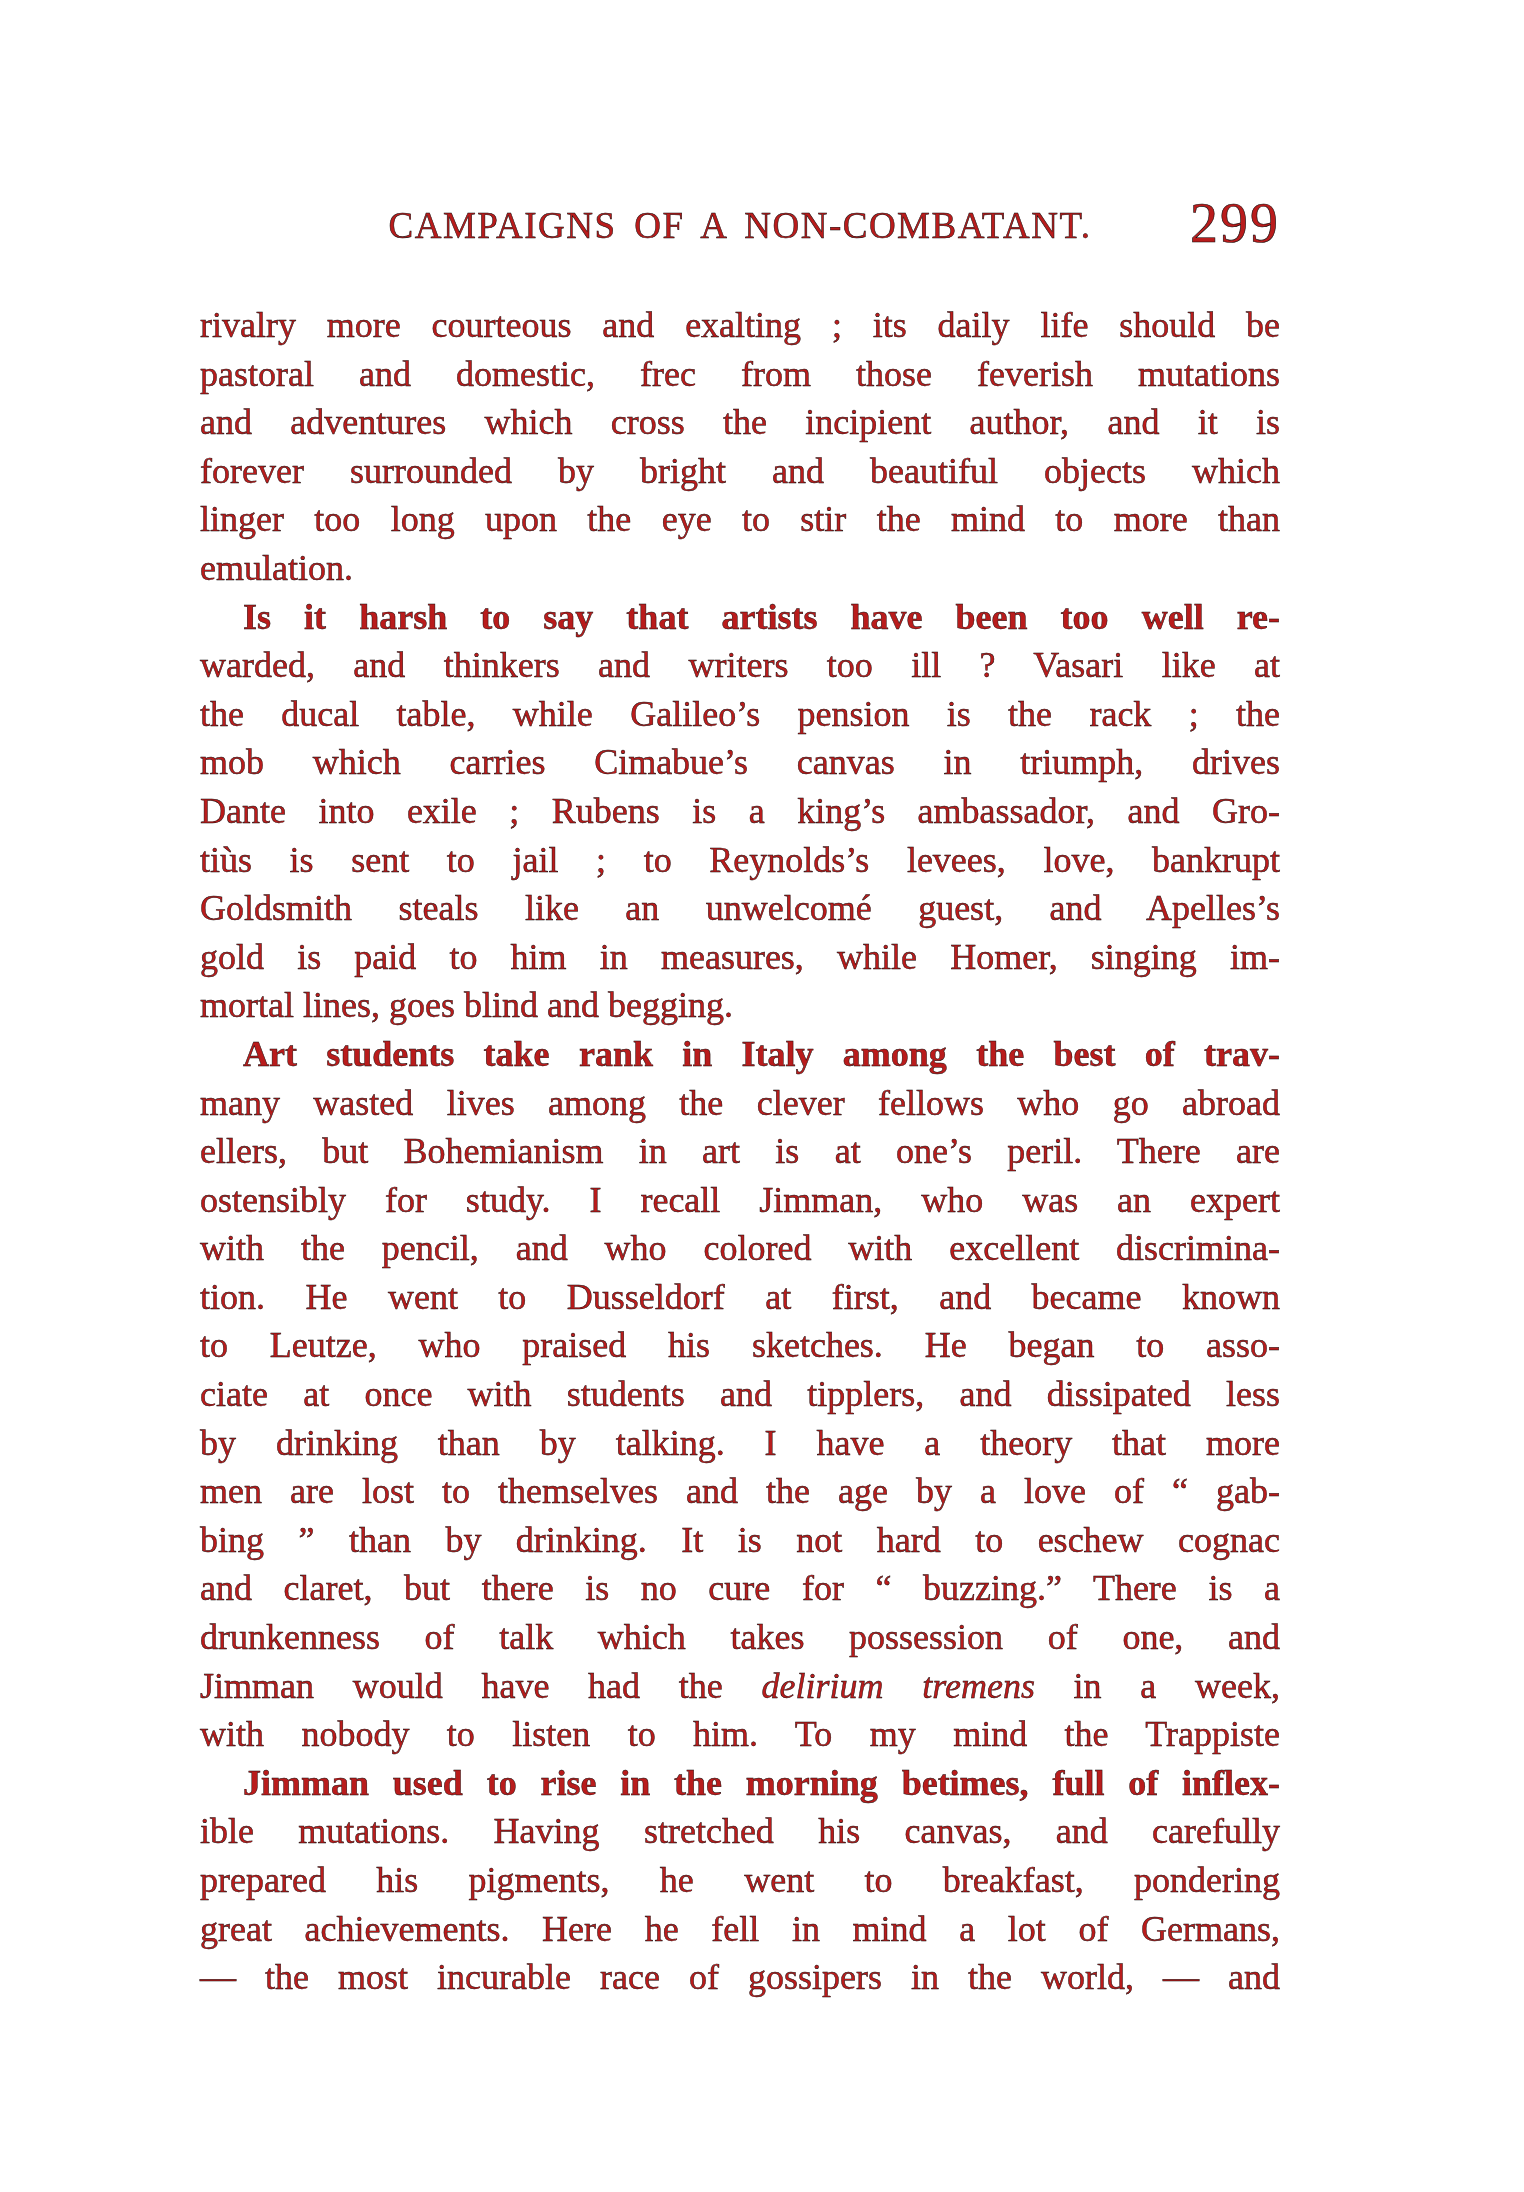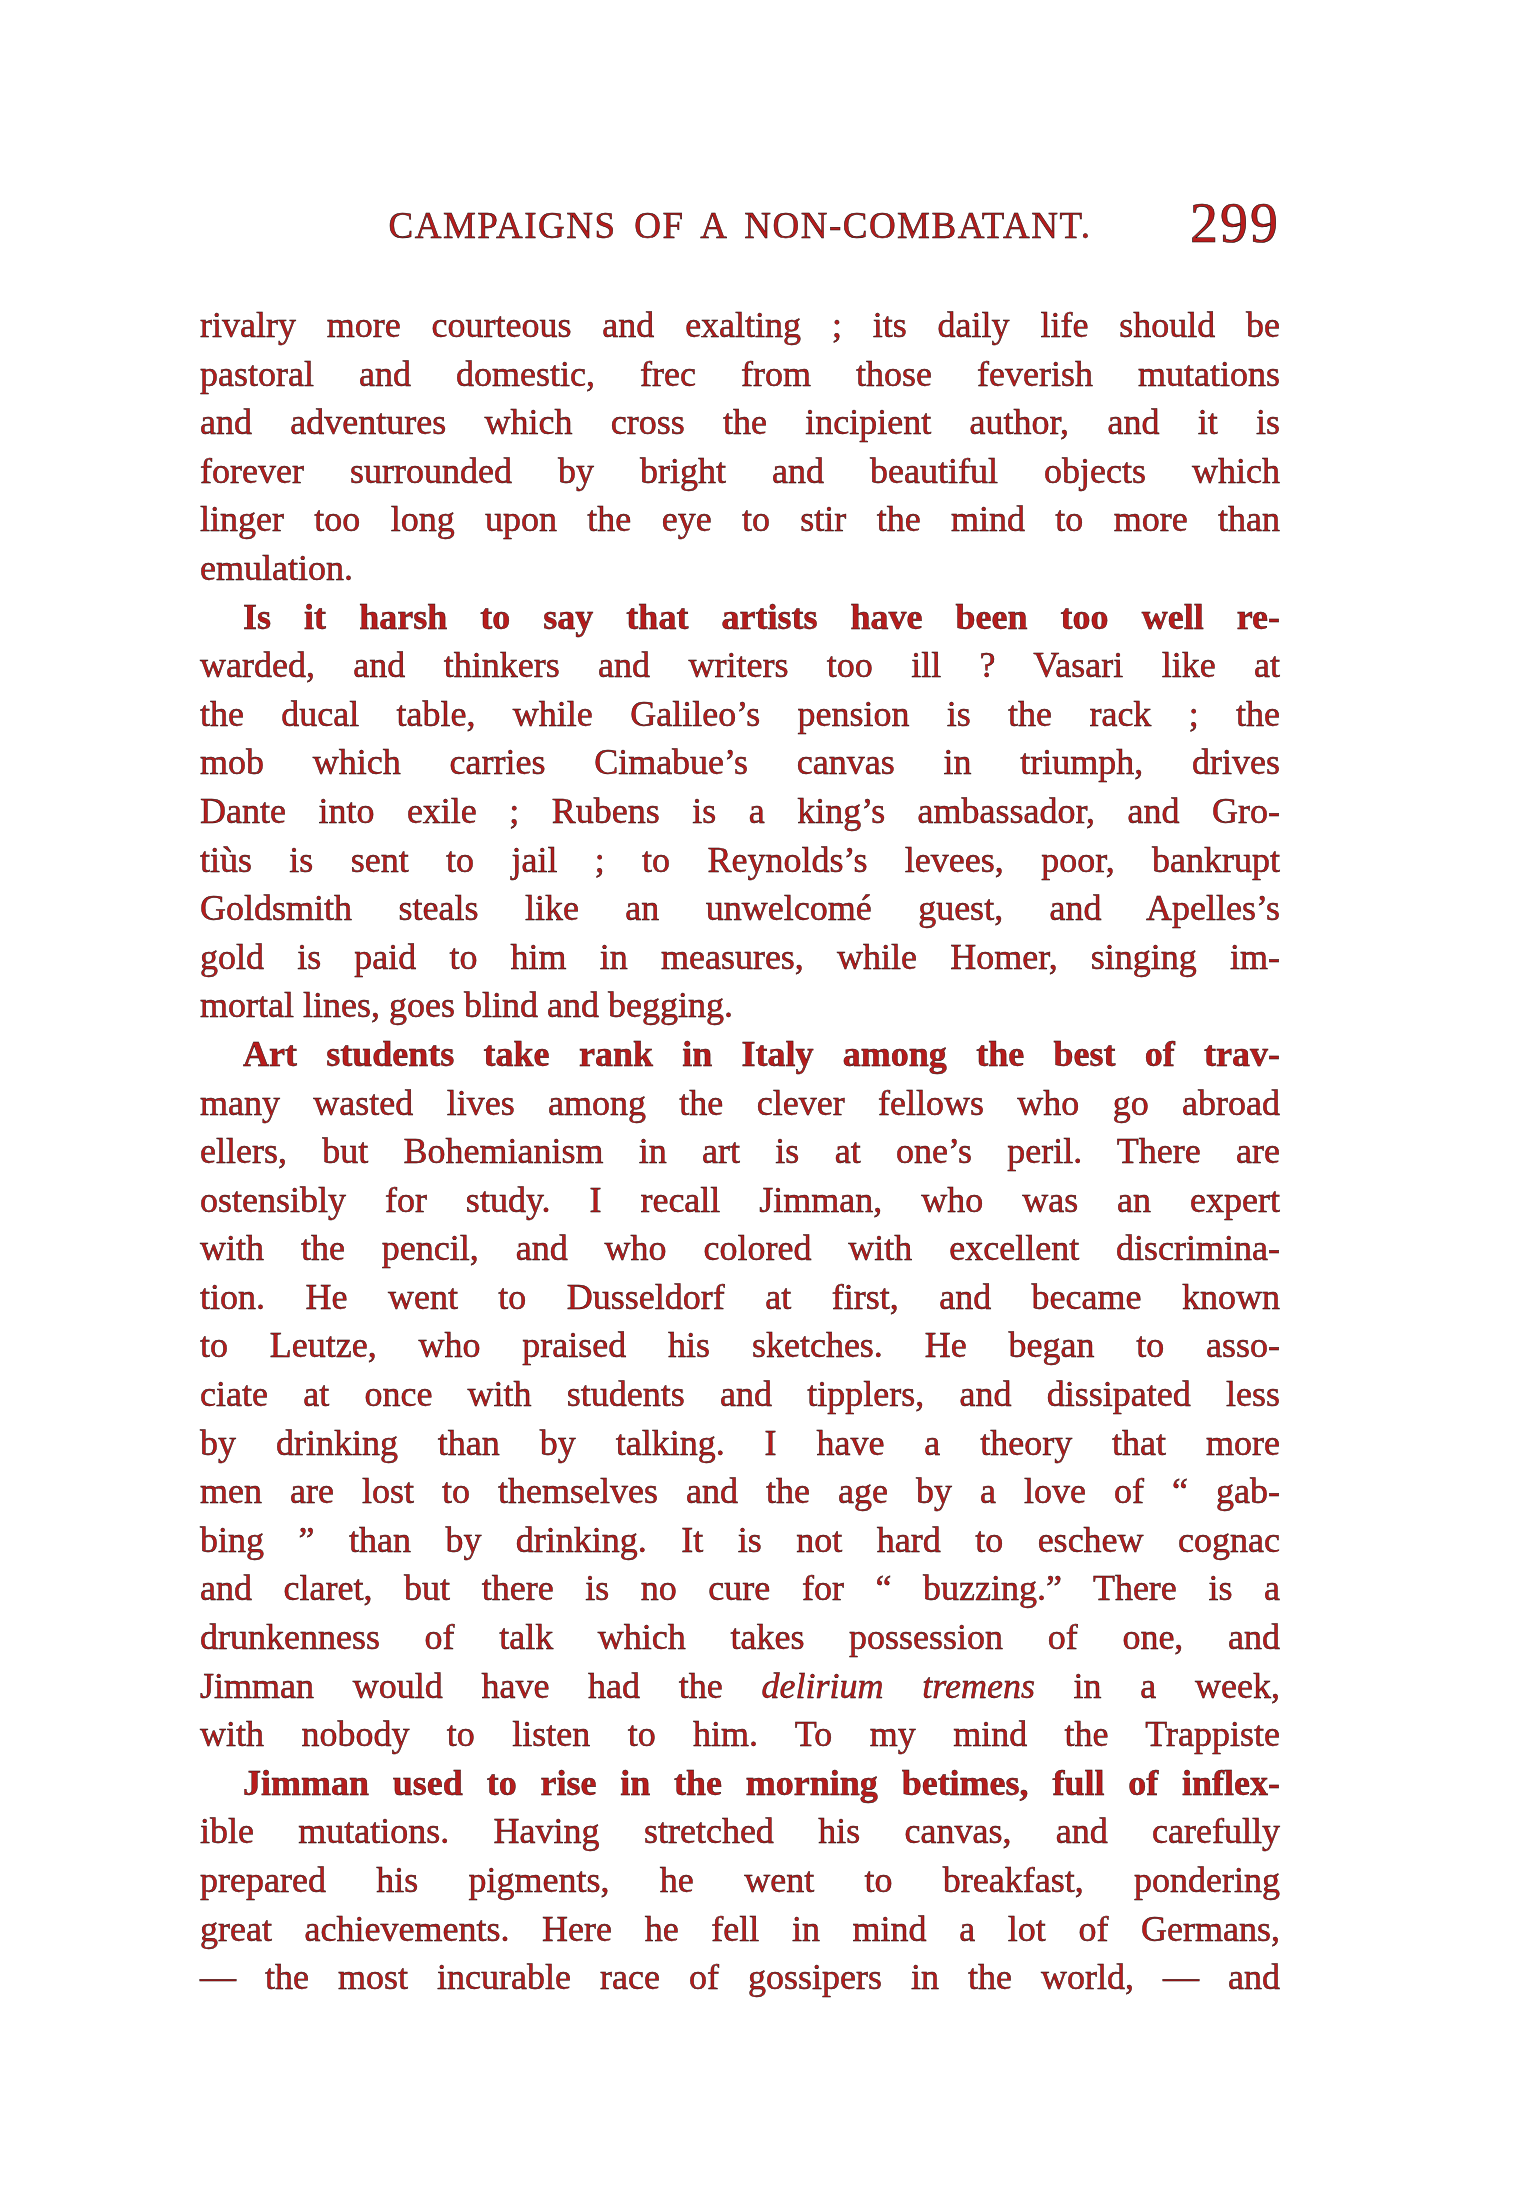--- a/index.html
+++ b/index.html
@@ -77,21 +77,21 @@
         <div class="line"><span>forever surrounded by bright and beautiful objects which</span></div>
         <div class="line"><span>linger too long upon the eye to stir the mind to more than</span></div>
         <div class="line nj"><span>emulation.</span></div>
       </div>
       <div class="paragraph">
         <div class="line indent"><span>Is it harsh to say that artists have been too well re-</span></div>
         <div class="line"><span>warded, and thinkers and writers too ill ? Vasari like at</span></div>
         <div class="line"><span>the ducal table, while Galileo’s pension is the rack ; the</span></div>
         <div class="line"><span>mob which carries Cimabue’s canvas in triumph, drives</span></div>
         <div class="line"><span>Dante into exile ; Rubens is a king’s ambassador, and Gro-</span></div>
-        <div class="line"><span>tiùs is sent to jail ; to Reynolds’s levees, poor, bankrupt</span></div>
+        <div class="line"><span>tiùs is sent to jail ; to Reynolds’s levees, love, bankrupt</span></div>
         <div class="line"><span>Goldsmith steals like an unwelcomé guest, and Apelles’s</span></div>
         <div class="line"><span>gold is paid to him in measures, while Homer, singing im-</span></div>
         <div class="line nj"><span>mortal lines, goes blind and begging.</span></div>
       </div>
       <div class="paragraph">
         <div class="line indent"><span>Art students take rank in Italy among the best of trav-</span></div>
         <div class="line"><span>many wasted lives among the clever fellows who go abroad</span></div>
         <div class="line"><span>ellers, but Bohemianism in art is at one’s peril. There are</span></div>
         <div class="line"><span>ostensibly for study. I recall Jimman, who was an expert</span></div>
         <div class="line"><span>with the pencil, and who colored with excellent discrimina-</span></div>

